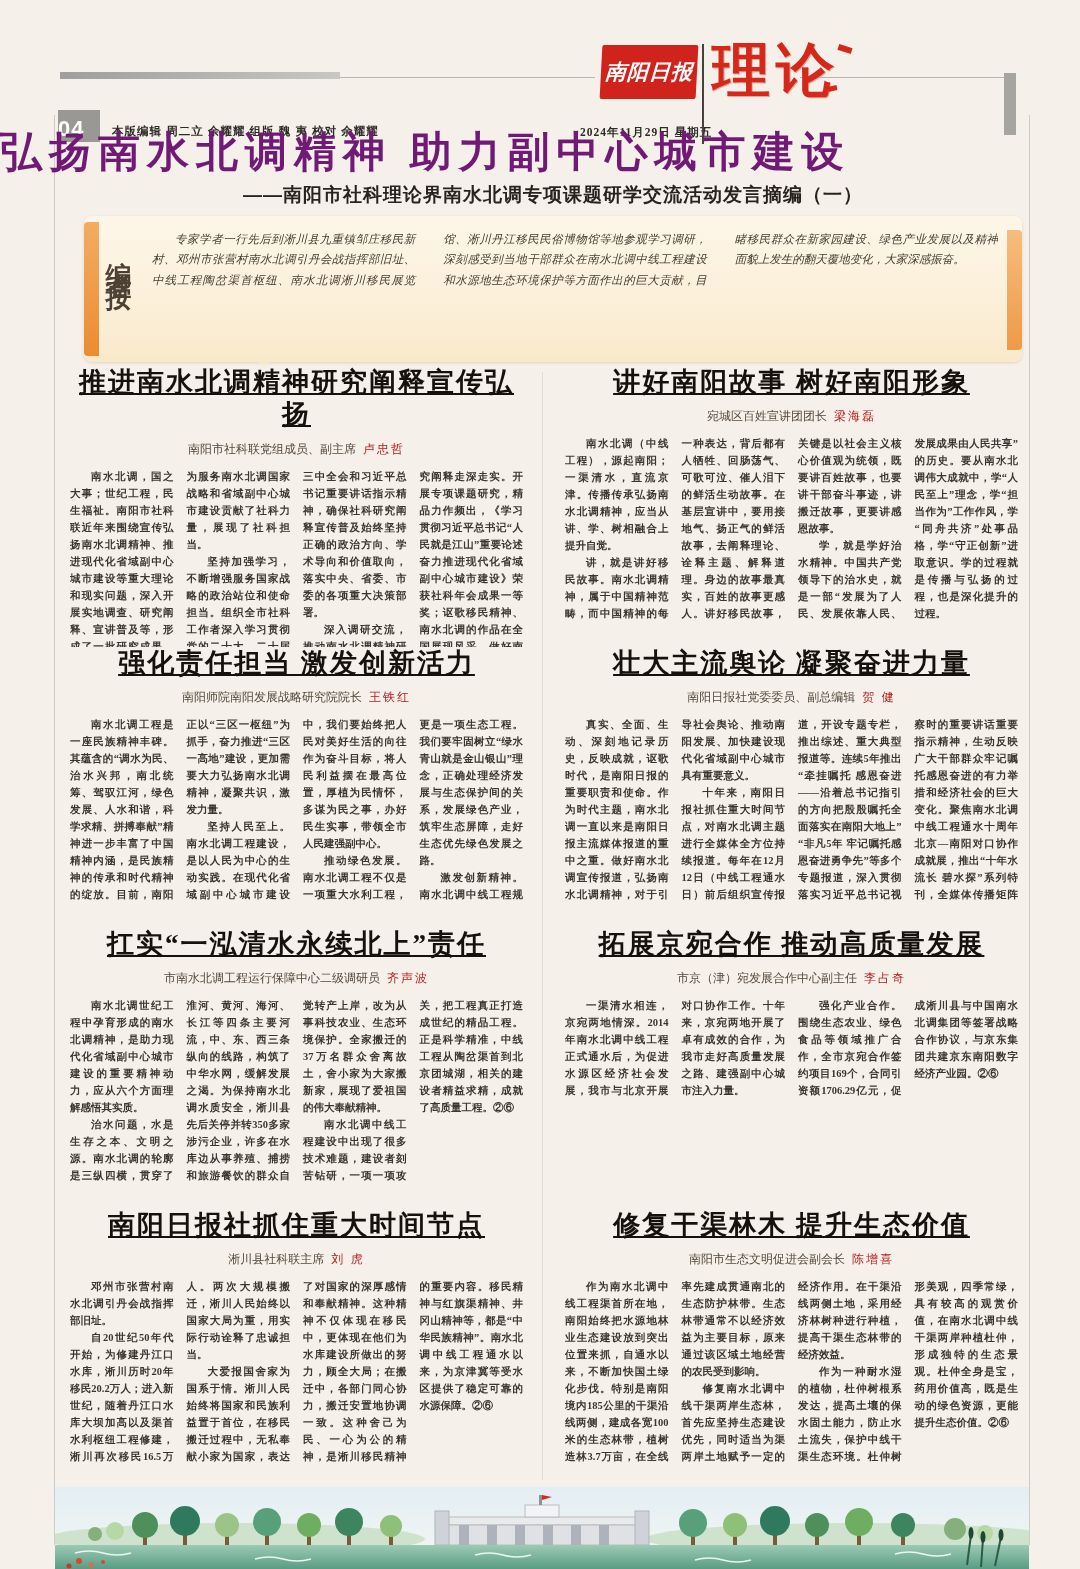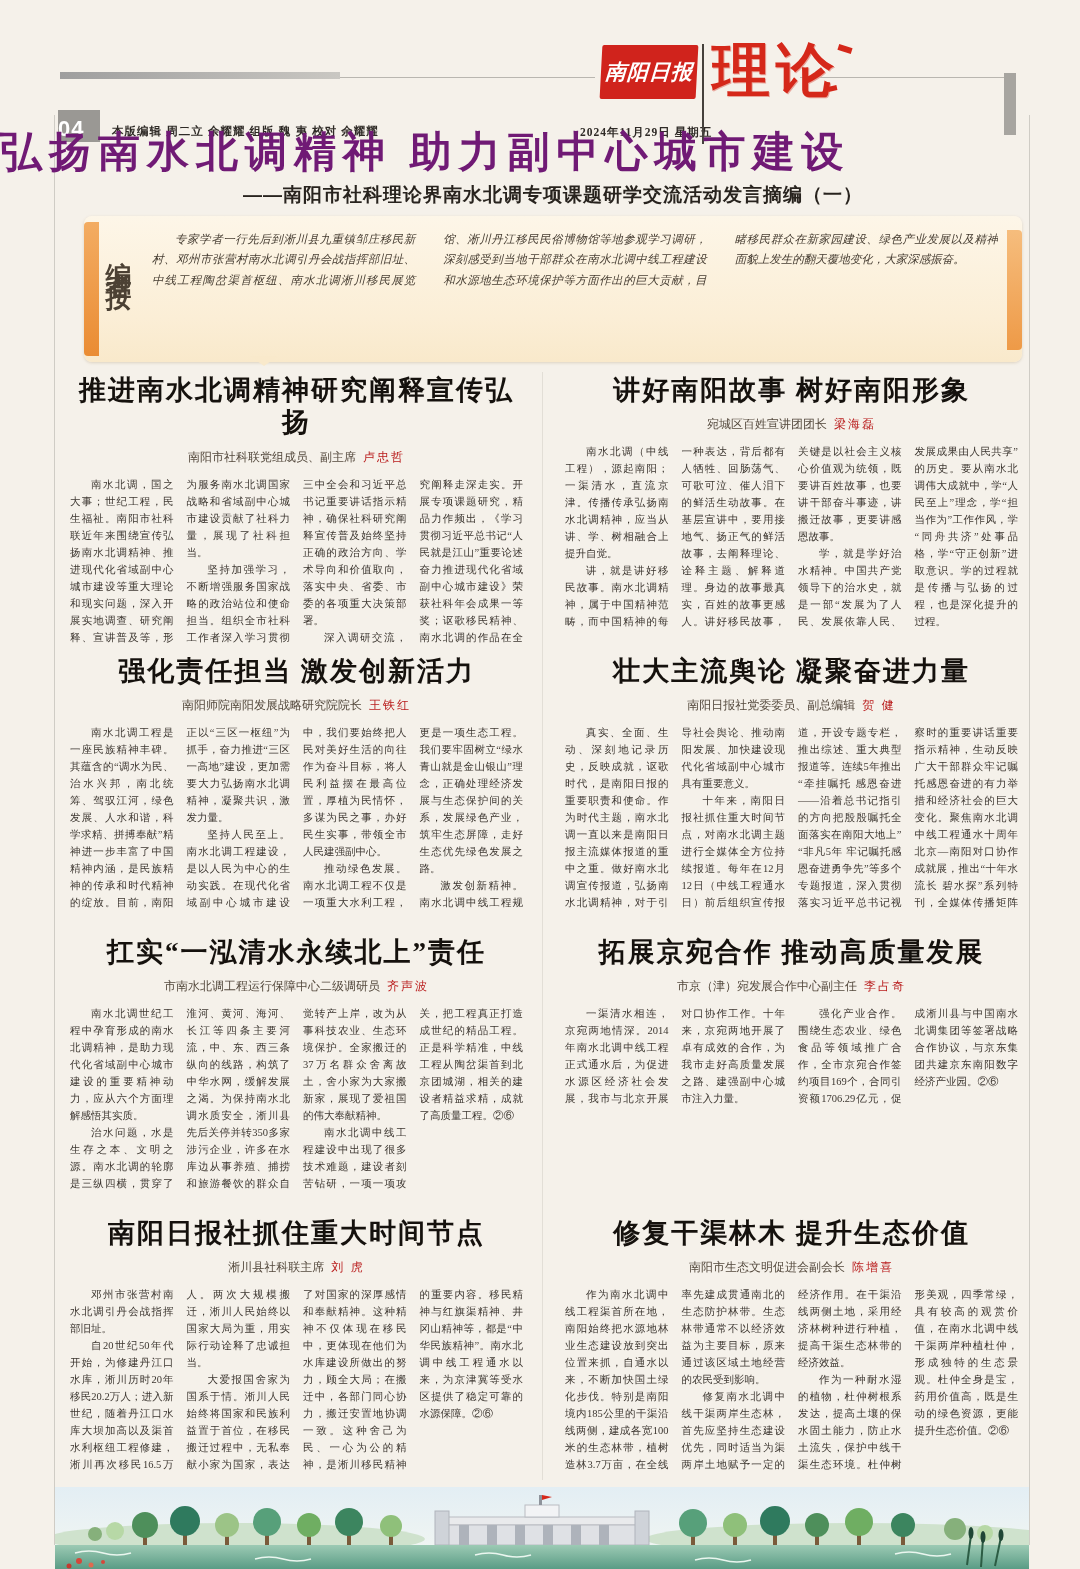--- a/index.html
+++ b/index.html
@@ -44,26 +44,26 @@
   .note-label{position:absolute;left:106px;top:240px;writing-mode:vertical-rl;
               font:700 26px/1 "Liberation Sans",sans-serif;color:#4c4134;letter-spacing:12px;}
   .note-body{position:absolute;left:152px;top:229px;width:846px;height:122px;overflow:hidden;
              column-count:3;column-gap:28px;font-style:italic;
              font:italic 400 11.5px/1.78 "Liberation Serif",serif;color:#463d32;text-align:justify;}
   .note-body p{margin:0;text-indent:2em;}
   
   .articles{position:absolute;left:70px;top:366px;width:948px;display:grid;
             grid-template-columns:1fr 1fr;column-gap:42px;grid-auto-rows:281px;}
   .art{text-align:center;overflow:hidden;}
-  .art-title{font:700 27px/1.2 "Liberation Serif",serif;color:#15110d;letter-spacing:2px;margin-top:8px;}
+  .art-title{font:700 27px/1.2 "Liberation Serif",serif;color:#15110d;letter-spacing:2px;text-decoration:underline;}
   .art-byline{font:400 12px/1 "Liberation Serif",serif;color:#54493d;margin-top:12px;}
   .art-byline .author{font-family:"Liberation Sans",sans-serif;font-weight:400;color:#b91c1c;margin-left:7px;letter-spacing:2px;}
   .art-body{margin-top:13px;height:198px;overflow:hidden;column-count:4;column-gap:13px;
             font:400 10.5px/1.62 "Liberation Serif",serif;color:#3c3630;text-align:justify;}
-  .art-body p{margin:0;text-indent:2em;}
+  .art-body p{margin:0;text-indent:2em;font-weight:bold;}
   .mid-rule{position:absolute;left:542px;top:372px;width:1px;height:1108px;background:#e2ded6;}
   
   .illus{position:absolute;left:55px;top:1487px;width:974px;height:82px;}
 </style>
 </head>
 <body>
 
 <div class="page">
 
   <div class="hdr-bar"></div>

